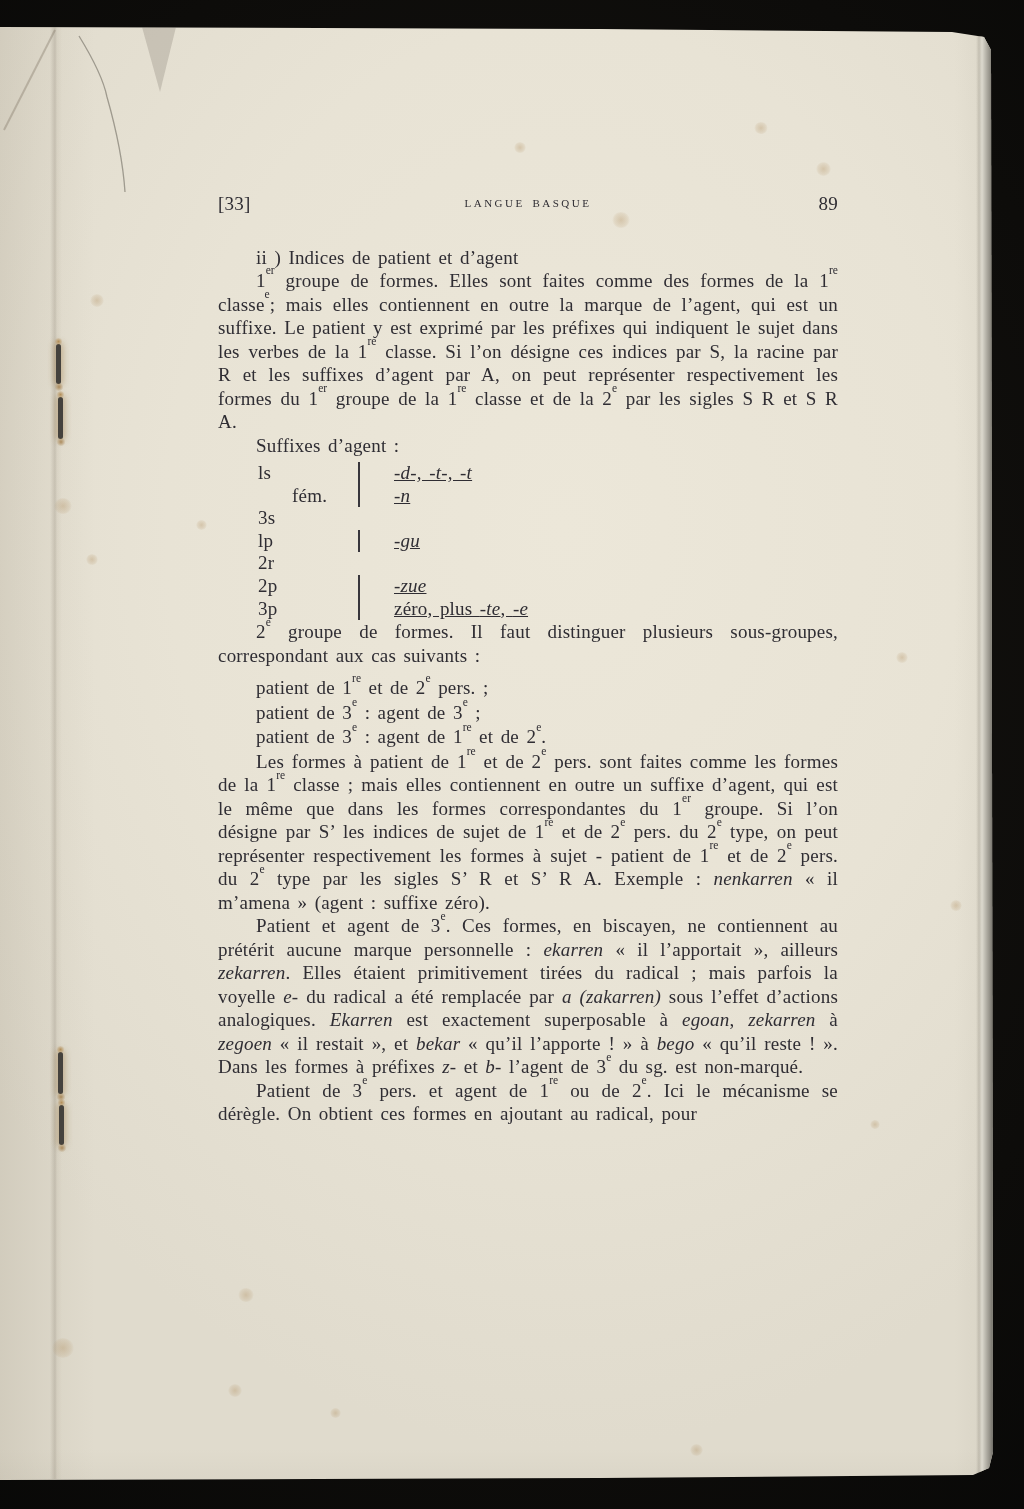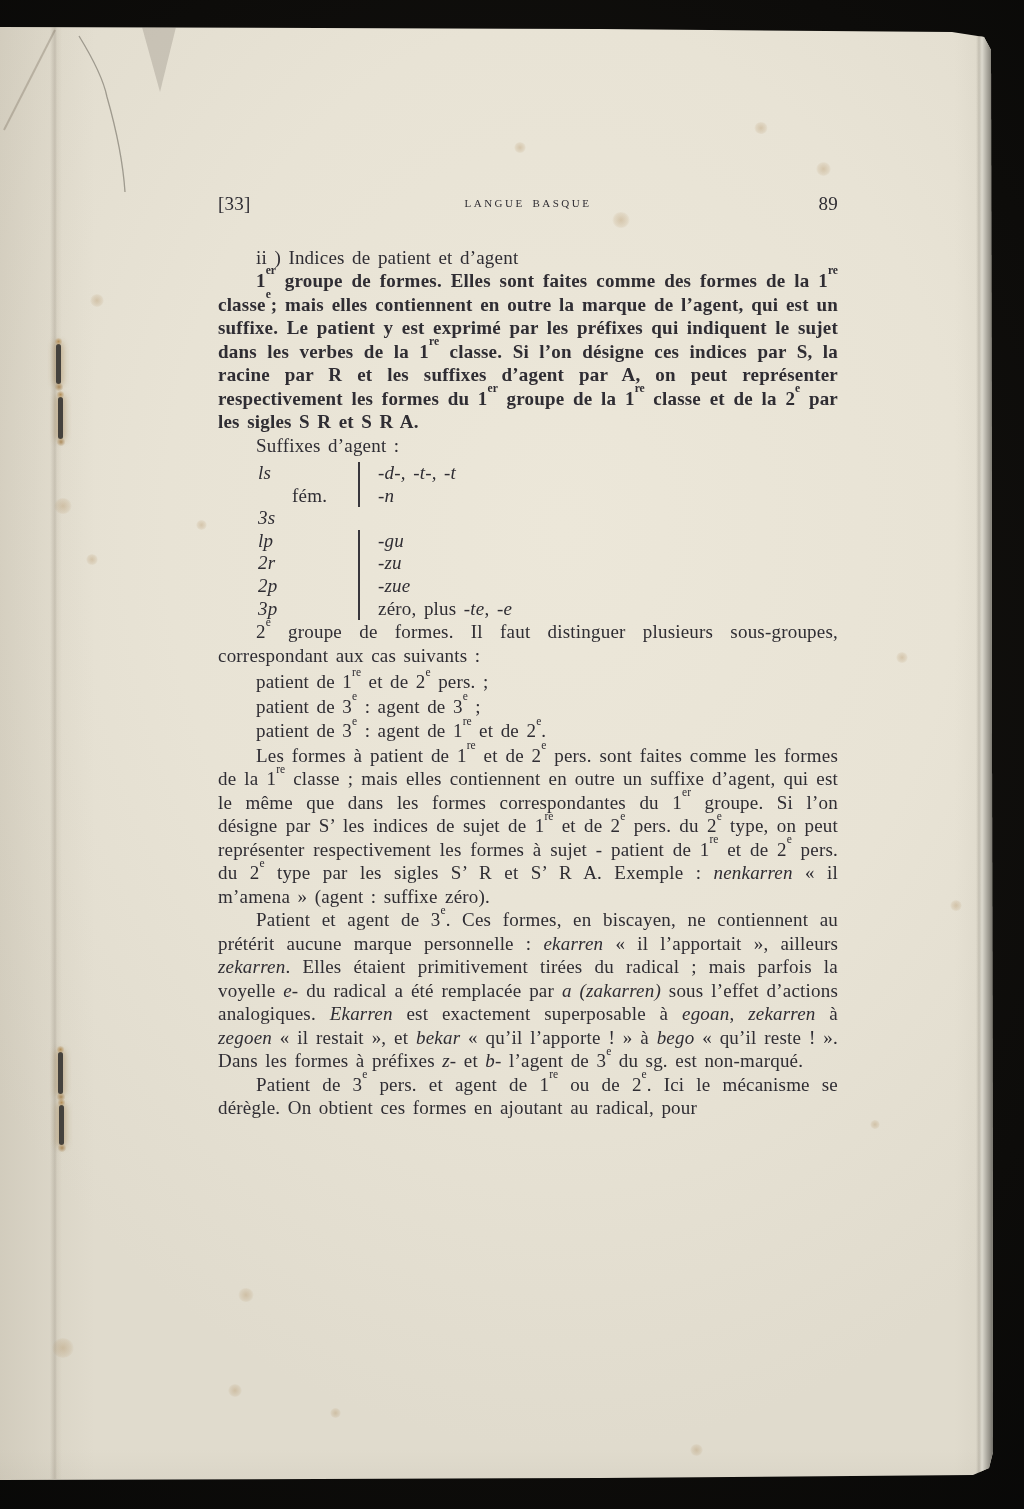--- a/index.html
+++ b/index.html
@@ -51,29 +51,29 @@
     position:absolute;left:218px;top:192px;width:620px;
     color:#2f2d33;font-size:19px;line-height:23.5px;
     word-spacing:2.5px;letter-spacing:0.2px;
   }
   .pg-header{display:flex;align-items:center;}
   .pg-header .left{flex:1;text-align:left;}
   .pg-header .center{flex:2;text-align:center;letter-spacing:2.5px;font-size:11px;}
   .pg-header .right{flex:1;text-align:right;}
   .heading{margin-top:30px;padding-left:38px;}
   p.body{margin:0;text-align:justify;text-indent:38px;}
-  .p1{margin-top:14px;font-weight:bold;}
+  .p1{margin-top:14px;}
   .caption{padding-left:38px;}
   .suffix-table{margin-top:5px;margin-left:40px;line-height:22.6px;}
   .trow{display:flex;align-items:stretch;}
-  .pcol{width:34px;flex:none;font-style:italic;}
+  .pcol{width:34px;flex:none;}
   .gcol{width:66px;flex:none;}
-  .scol{flex:1;border-left:2.5px solid #38363c;padding-left:18px;}
+  .scol{flex:1;border-left:2.5px solid #38363c;padding-left:34px;text-decoration:underline;}
   .p2{margin-top:9px;}
-  .case-list{margin-top:3px;}
+  .case-list{margin-top:9px;}
   .case-item{padding-left:38px;line-height:24.5px;}
   .p3{margin-top:8px;}
   .p4{margin-top:9px;}
   .p5{margin-top:8px;}
   sup{font-size:61%;line-height:0;position:relative;top:-0.45em;letter-spacing:0;}
   i{letter-spacing:0.2px;}
 </style>
 </head>
 <body>
 
@@ -142,21 +142,20 @@
             <span class="gcol"></span>
           </div>
           <div class="trow">
             <span class="pcol">lp</span>
             <span class="gcol"></span>
             <span class="scol"><i>-gu</i></span>
           </div>
           <div class="trow">
             <span class="pcol">2r</span>
             <span class="gcol"></span>
-            <span class="scol"><i>-zu</i></span>
           </div>
           <div class="trow">
             <span class="pcol">2p</span>
             <span class="gcol"></span>
             <span class="scol"><i>-zue</i></span>
           </div>
           <div class="trow">
             <span class="pcol">3p</span>
             <span class="gcol"></span>
             <span class="scol"><span>zéro, plus </span><i>-te</i><span>, </span><i>-e</i></span>

